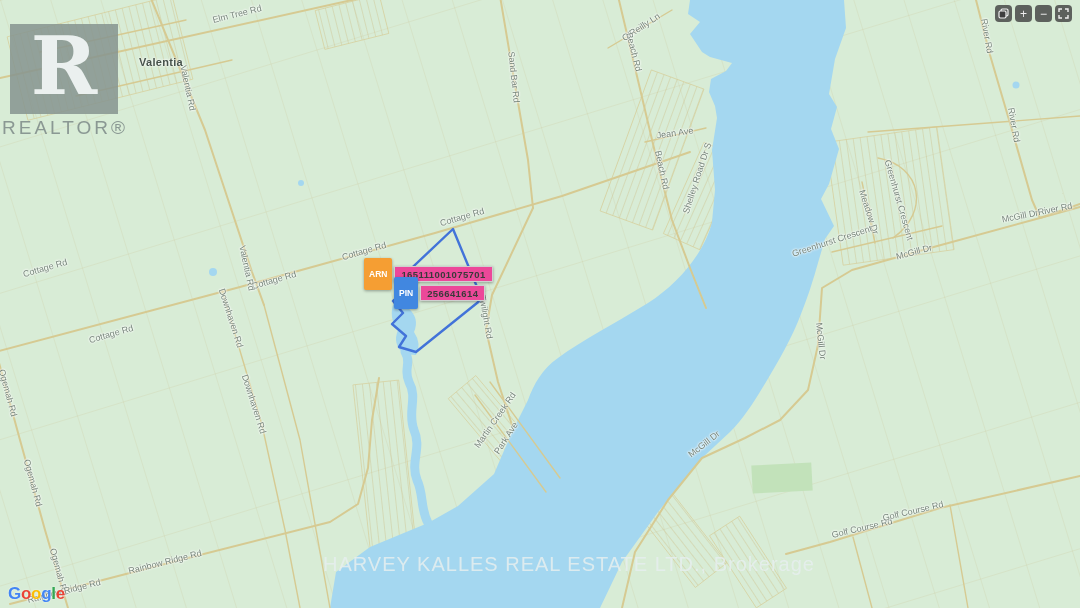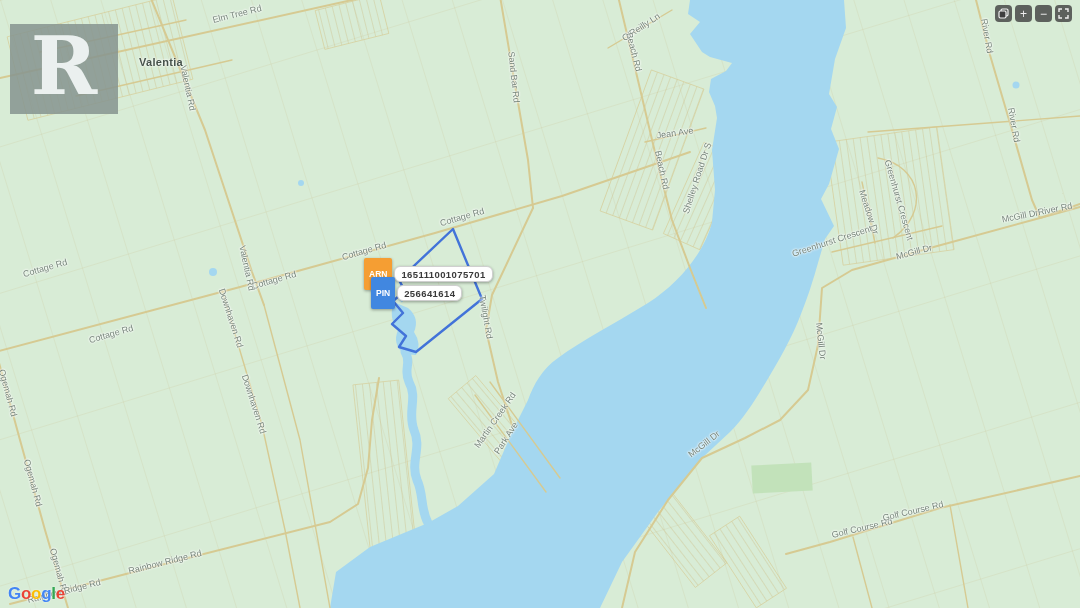--- a/index.html
+++ b/index.html
@@ -22,21 +22,21 @@
       text-shadow:0 0 2px #fff,0 0 2px #fff,0 0 3px #fff;transform-origin:center;}
   .town-label{position:absolute;font-size:11px;font-weight:bold;color:#46524a;
       white-space:nowrap;letter-spacing:.3px;text-shadow:0 0 2px #fff,0 0 3px #fff;}
   
   .info-row{position:absolute;display:flex;align-items:center;
       filter:drop-shadow(0 1px 1.5px rgba(0,0,0,.35));}
   .badge{height:32px;padding:0 5px;border-radius:2px;color:#fff;font-size:8.5px;
       font-weight:bold;display:flex;align-items:center;margin-right:2px;}
   .arn-badge{background:var(--arn);}
   .pin-badge{background:var(--pin);}
-  .val-box{background:#ffffff;border:1px solid #cfcfcf;border-radius:6px;height:16px;
+  .val-box{background:#ec4899;border:1px solid #cfcfcf;border-radius:0;height:16px;
       padding:0 6px;font-size:9.5px;font-weight:bold;color:#3a3a3a;display:flex;
       align-items:center;letter-spacing:.4px;box-sizing:border-box;}
   
   #realtor{position:absolute;left:0;top:24px;width:132px;text-align:left;}
   .r-box{width:108px;height:90px;margin-left:10px;background:rgba(134,148,143,.85);
       display:flex;align-items:center;justify-content:center;}
   .r-glyph{font-family:"DejaVu Serif",serif;font-size:80px;font-weight:bold;
       color:rgba(238,244,242,.96);line-height:1;margin-top:-6px;}
   .r-text{font-size:19px;letter-spacing:3px;color:rgba(134,148,143,.95);
       margin-left:2px;margin-top:3px;font-weight:500;}
@@ -185,31 +185,33 @@
       <div class="road-label" style="left: 165px; top: 562px; transform: translate(-50%, -50%) rotate(-14deg);">Rainbow Ridge Rd</div>
       <div class="road-label" style="left: 862px; top: 528px; transform: translate(-50%, -50%) rotate(-13deg);">Golf Course Rd</div>
       <div class="road-label" style="left: 913px; top: 511px; transform: translate(-50%, -50%) rotate(-13deg);">Golf Course Rd</div>
       <div class="town-label" style="left: 161px; top: 62px; transform: translate(-50%, -50%) rotate(0deg);">Valentia</div>
     </div>
 
   <div class="info-row" style="left:364px;top:258px;">
     <span class="badge arn-badge">ARN</span>
     <span class="val-box">165111001075701</span>
   </div>
-  <div class="info-row" style="left:371px;top:277px;">
+  <div class="info-row" style="left:394px;top:277px;">
     <span class="badge pin-badge">PIN</span>
     <span class="val-box">256641614</span>
   </div>
 
   <div id="realtor">
     <div class="r-box">
       <span class="r-glyph">R</span>
     </div>
-  </div>
-
+    <div class="r-text">REALTOR®</div>
+  </div>
+
+  <div id="brokerage">HARVEY KALLES REAL ESTATE LTD., Brokerage</div>
 
   <div id="controls">
     <div class="ctrl">
       <svg width="11" height="11" viewBox="0 0 11 11">
         <rect x="3" y="1" width="7" height="7" rx="1.4" fill="none" stroke="#f0f0f0" stroke-width="1.2"></rect>
         <rect x="1" y="3" width="7" height="7" rx="1.4" fill="rgba(62,62,62,1)" stroke="#f0f0f0" stroke-width="1.2"></rect>
       </svg>
     </div>
     <div class="ctrl">+</div>
     <div class="ctrl">−</div>

